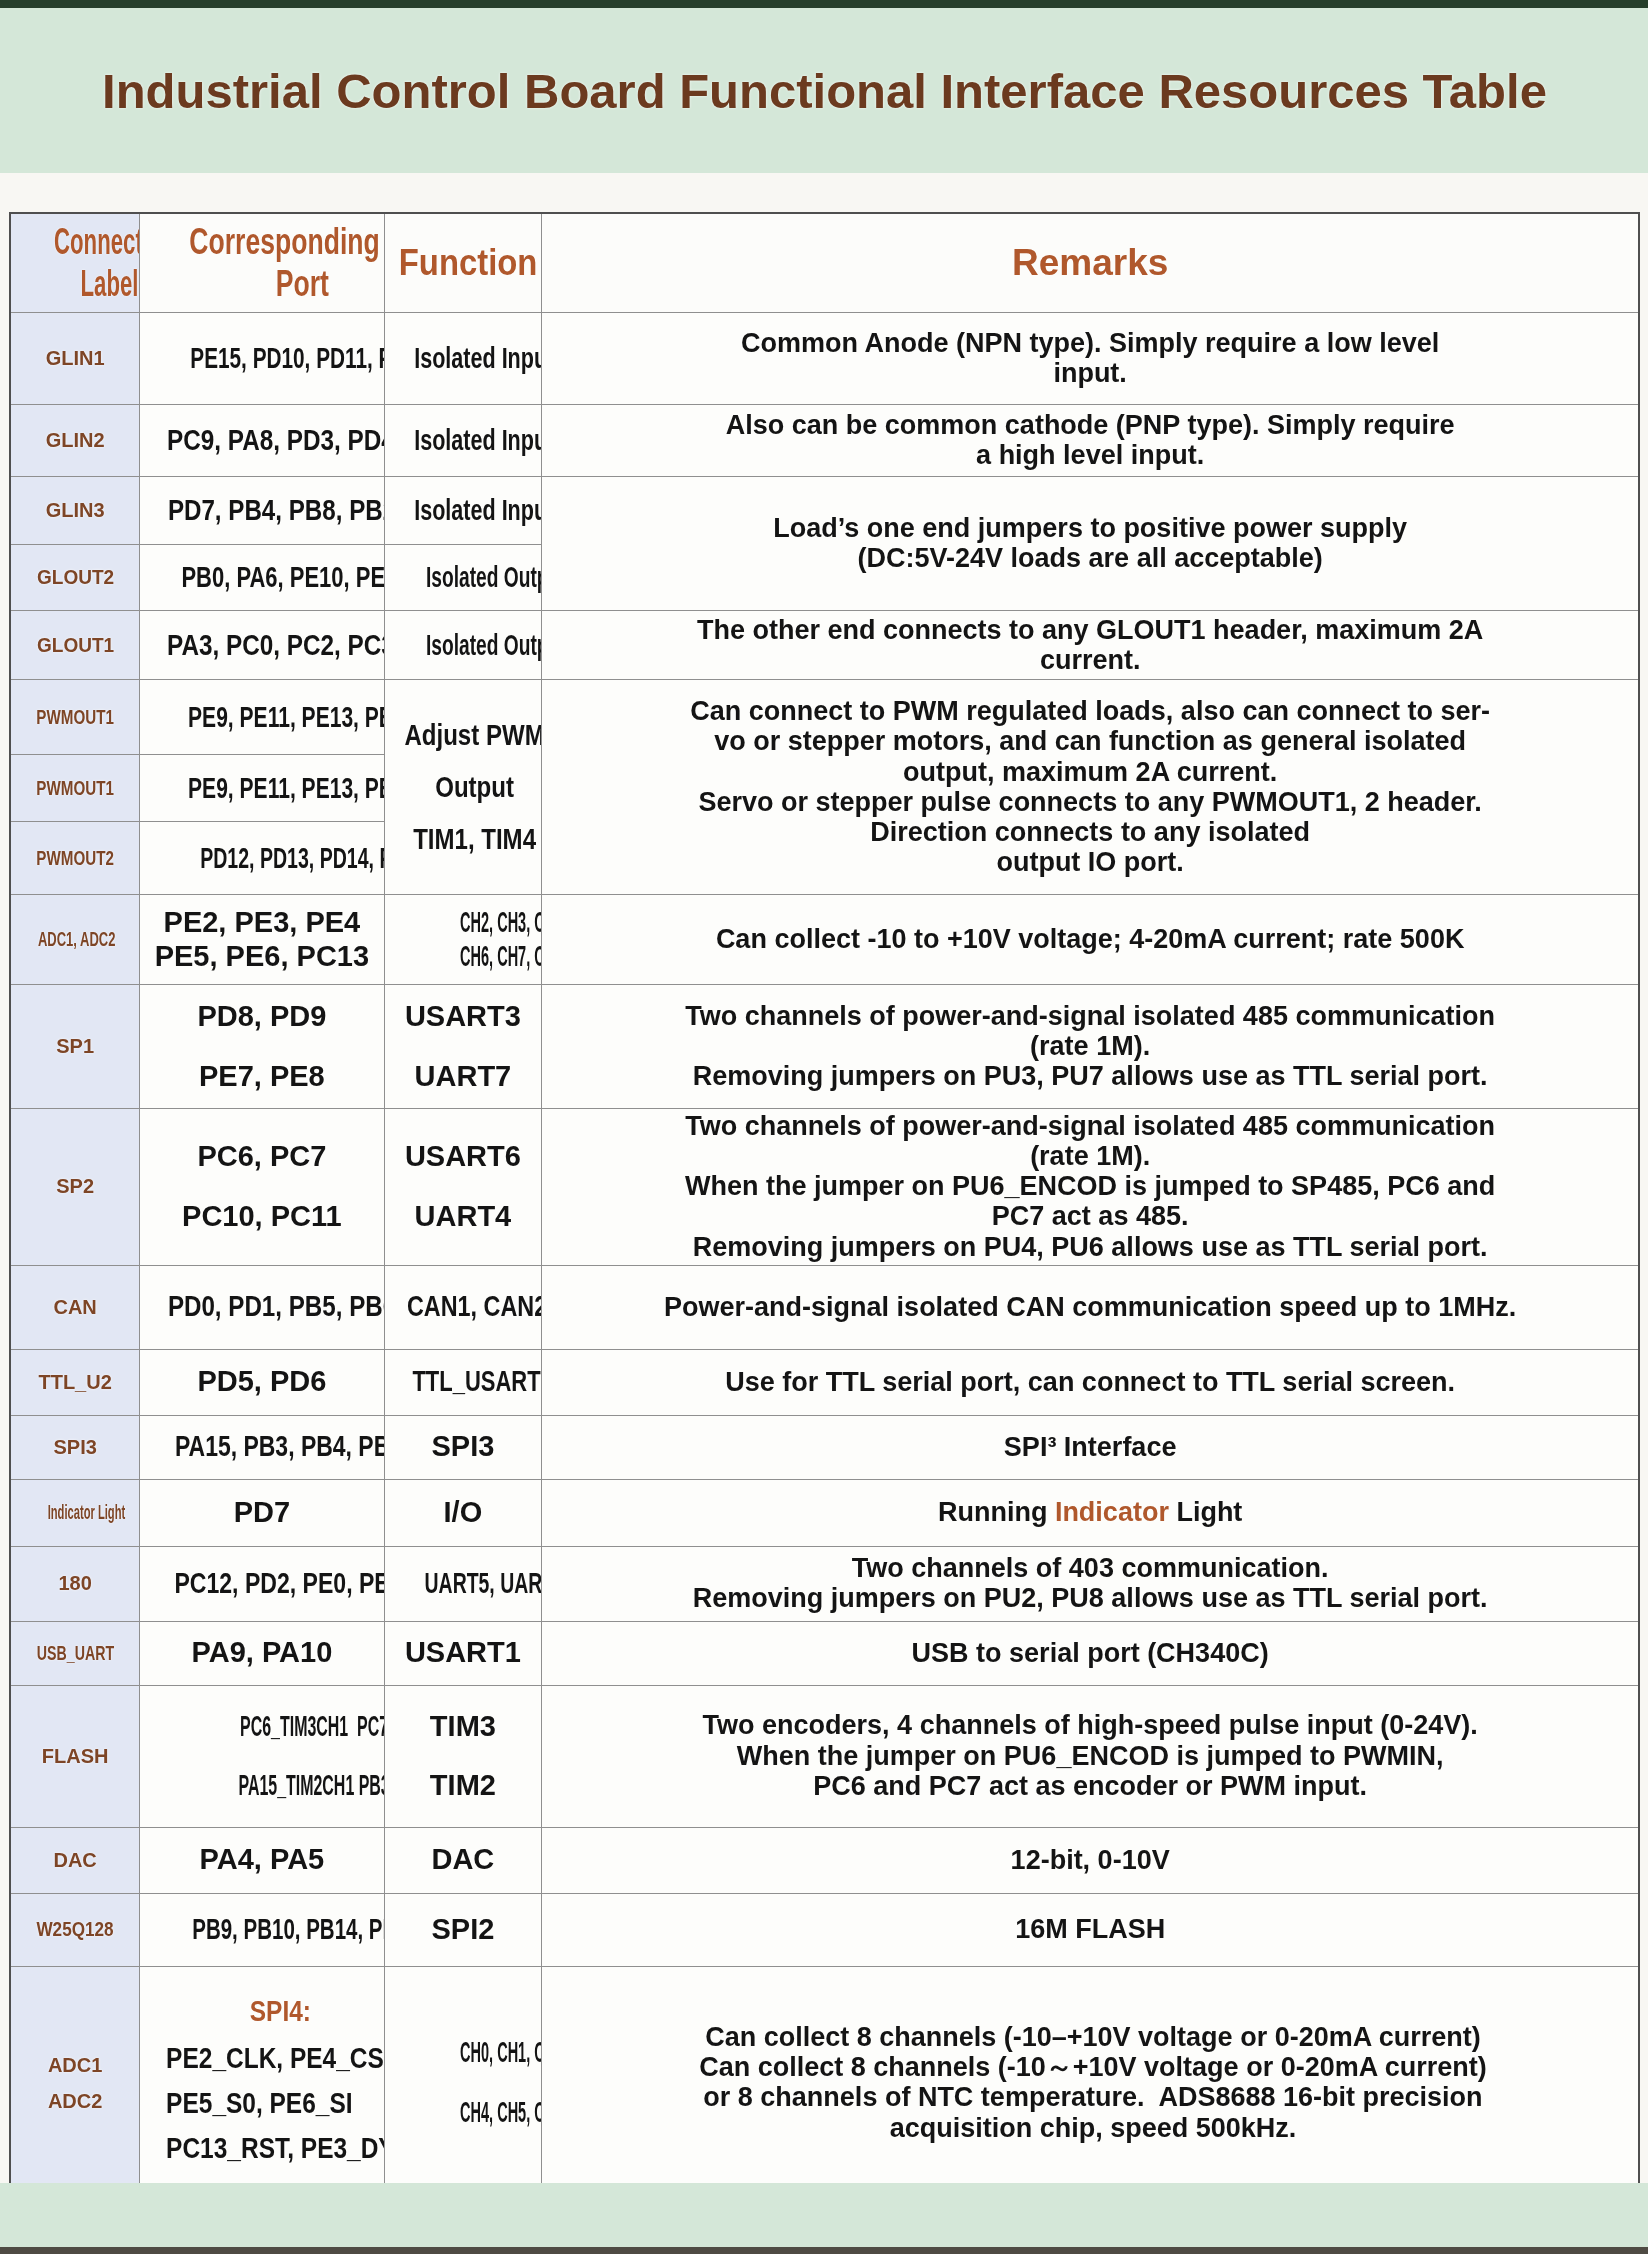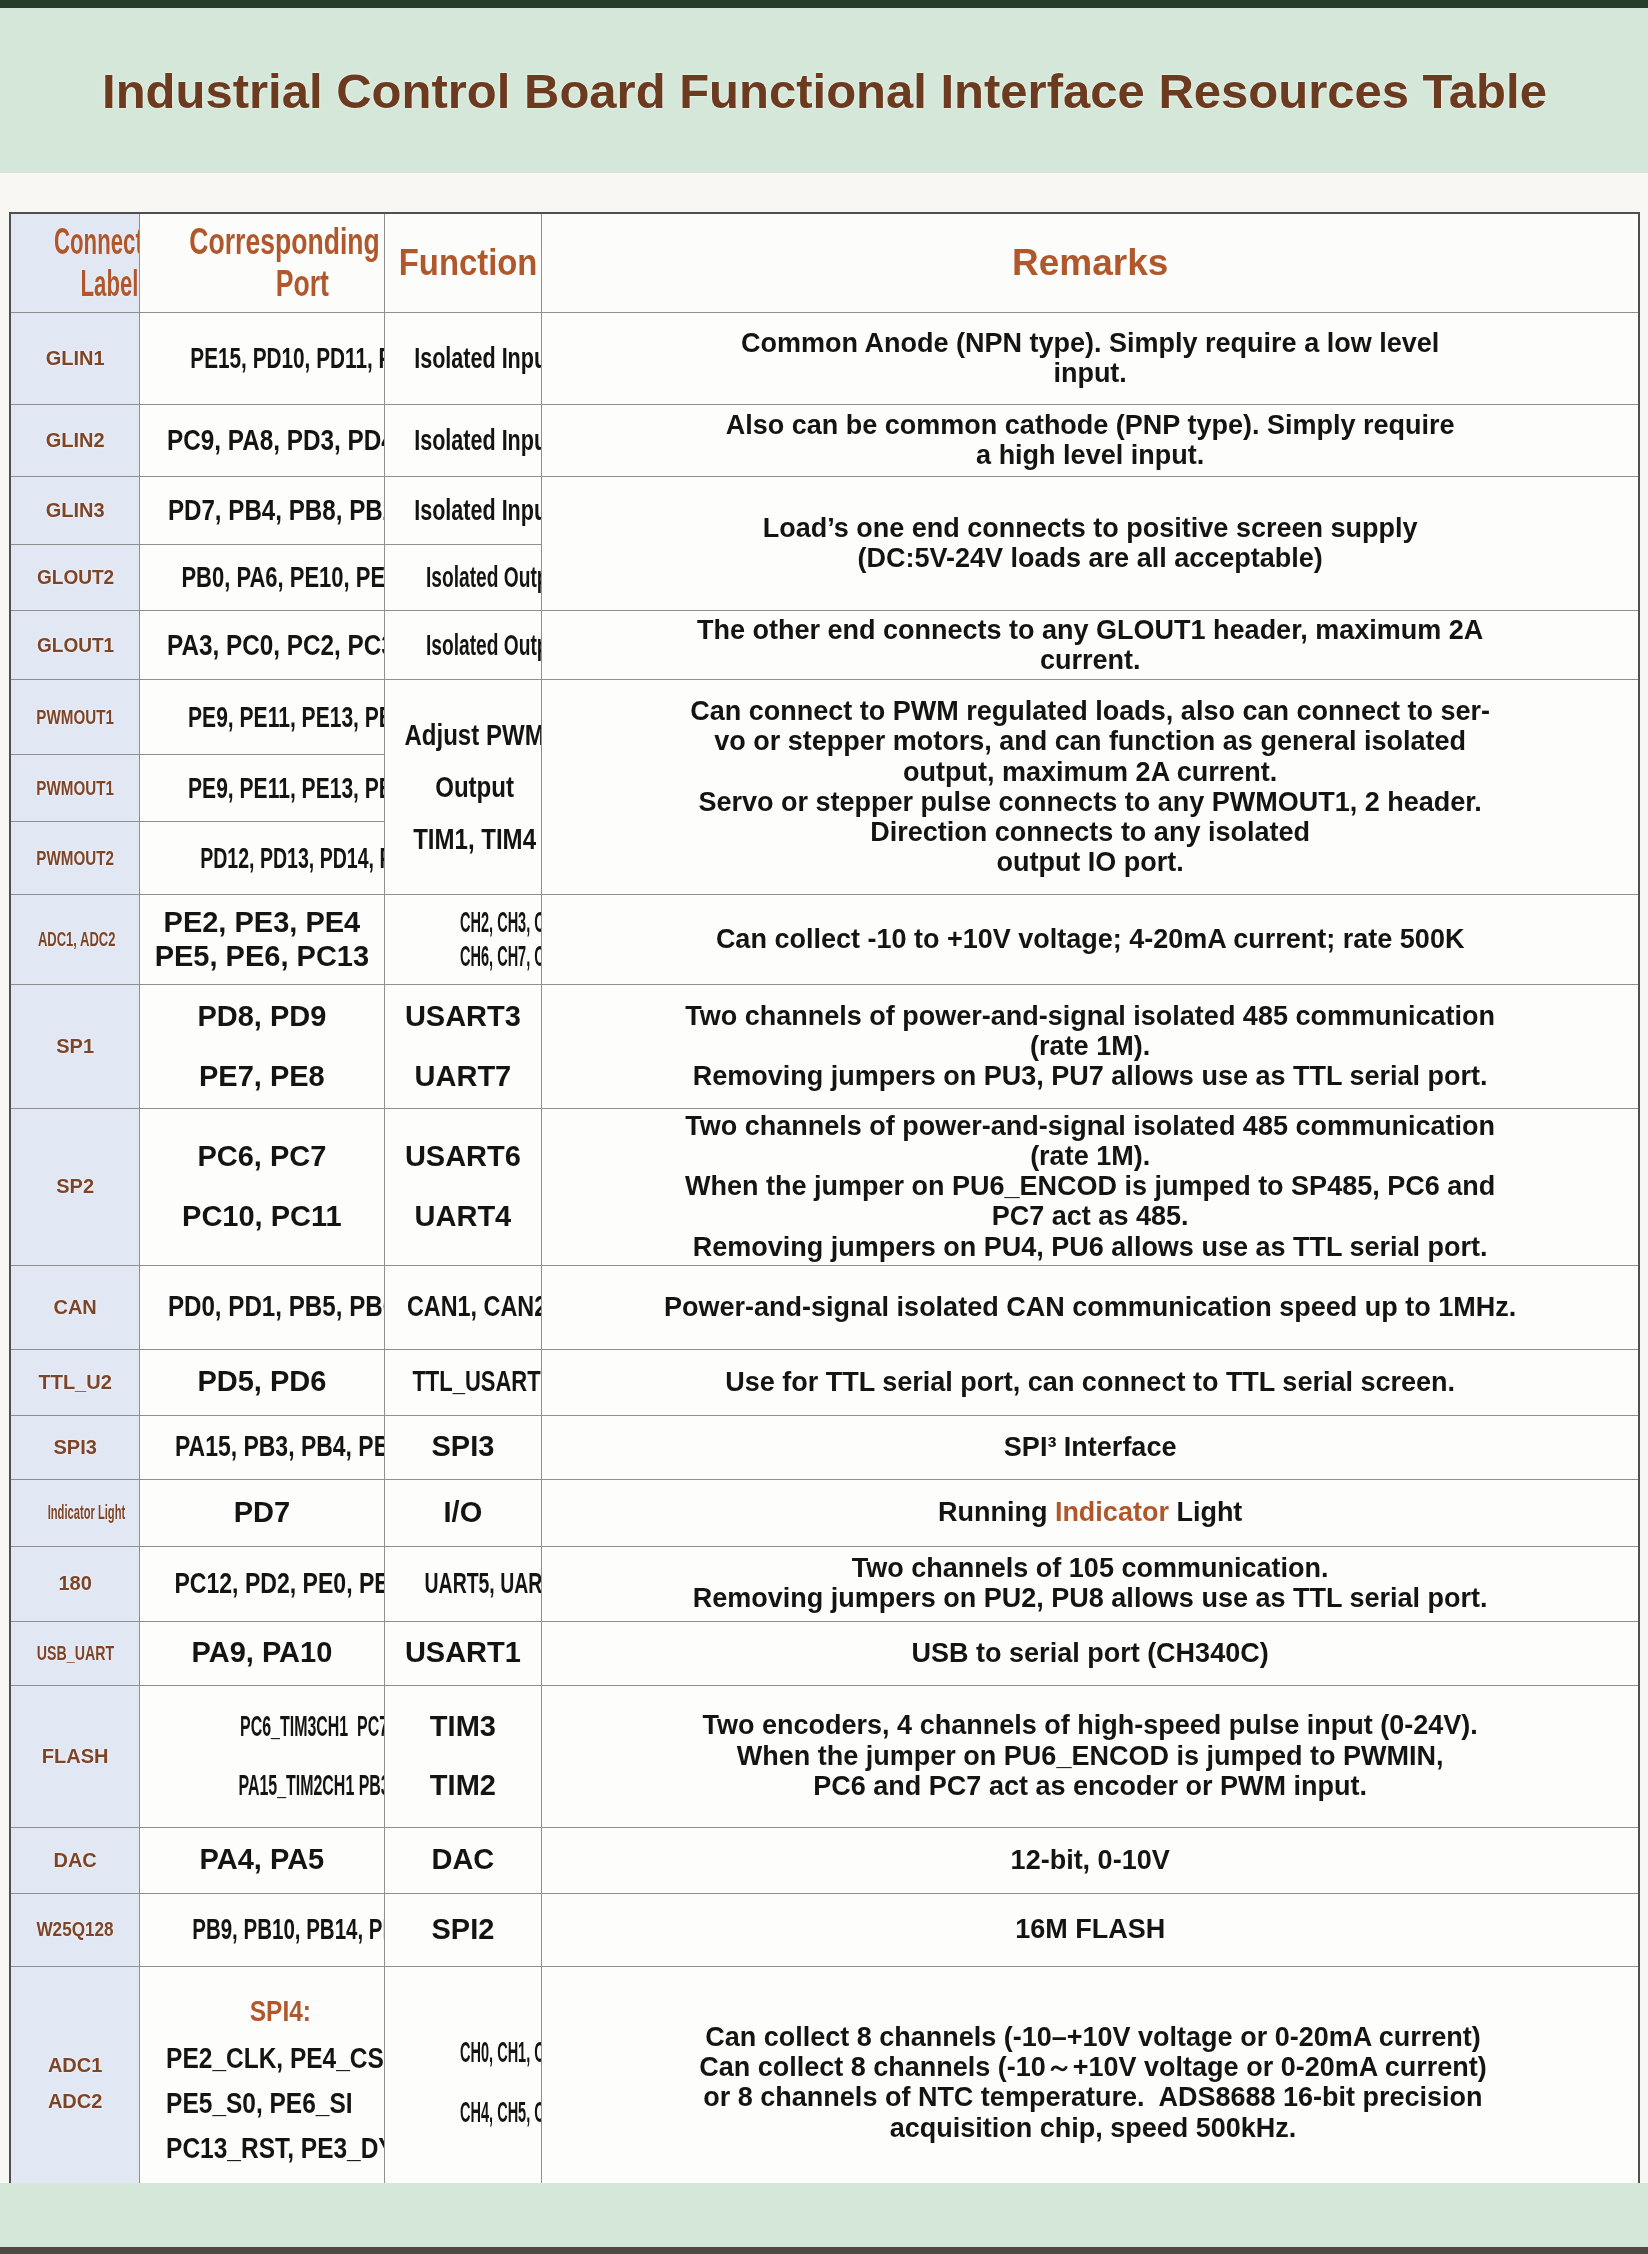--- a/index.html
+++ b/index.html
@@ -94,21 +94,21 @@
         <td class="label-cell"><span class="cn">GLIN2</span></td>
         <td class="io-cell"><span class="cn" style="transform-origin: 50% 50%; transform: scaleX(0.838);">PC9, PA8, PD3, PD4</span></td>
         <td class="func-cell"><span class="cn" style="transform-origin: 50% 50%; transform: scaleX(0.743);">Isolated Input</span></td>
         <td class="remark-cell"><span class="cn">Also can be common cathode (PNP type). Simply require
 a high level input.</span></td>
       </tr>
       <tr style="height: 68px;">
         <td class="label-cell"><span class="cn">GLIN3</span></td>
         <td class="io-cell"><span class="cn" style="transform-origin: 50% 50%; transform: scaleX(0.833);">PD7, PB4, PB8, PB2</span></td>
         <td class="func-cell"><span class="cn" style="transform-origin: 50% 50%; transform: scaleX(0.743);">Isolated Input</span></td>
-        <td class="remark-cell" rowspan="2"><span class="cn">Load’s one end connects to positive screen supply
+        <td class="remark-cell" rowspan="2"><span class="cn">Load’s one end jumpers to positive power supply
 (DC:5V-24V loads are all acceptable)</span></td>
       </tr>
       <tr style="height: 66px;">
         <td class="label-cell"><span class="cn" style="transform-origin: 50% 50%; transform: scaleX(0.952);">GLOUT2</span></td>
         <td class="io-cell"><span class="cn" style="transform-origin: 50% 50%; transform: scaleX(0.758);">PB0, PA6, PE10, PE12</span></td>
         <td class="func-cell"><span class="cn" style="transform-origin: 50% 50%; transform: scaleX(0.661);">Isolated Output</span></td>
       </tr>
       <tr style="height: 69px;">
         <td class="label-cell"><span class="cn" style="transform-origin: 50% 50%; transform: scaleX(0.952);">GLOUT1</span></td>
         <td class="io-cell"><span class="cn" style="transform-origin: 50% 50%; transform: scaleX(0.838);">PA3, PC0, PC2, PC3</span></td>
@@ -188,21 +188,21 @@
       <tr style="height: 67px;">
         <td class="label-cell"><span class="cn" style="transform-origin: 50% 50%; transform: scaleX(0.558);">Indicator Light</span></td>
         <td class="io-cell"><span class="cn">PD7</span></td>
         <td class="func-cell"><span class="cn">I/O</span></td>
         <td class="remark-cell"><span class="cn"><span>Running </span><span class="accent">Indicator</span><span> Light</span></span></td>
       </tr>
       <tr style="height: 75px;">
         <td class="label-cell"><span class="cn">180</span></td>
         <td class="io-cell"><span class="cn" style="transform-origin: 50% 50%; transform: scaleX(0.795);">PC12, PD2, PE0, PE1</span></td>
         <td class="func-cell"><span class="cn" style="transform-origin: 50% 50%; transform: scaleX(0.67);">UART5, UART8</span></td>
-        <td class="remark-cell"><span class="cn">Two channels of 105 communication.
+        <td class="remark-cell"><span class="cn">Two channels of 403 communication.
 Removing jumpers on PU2, PU8 allows use as TTL serial port.</span></td>
       </tr>
       <tr style="height: 64px;">
         <td class="label-cell"><span class="cn" style="transform-origin: 50% 50%; transform: scaleX(0.71);">USB_UART</span></td>
         <td class="io-cell"><span class="cn">PA9, PA10</span></td>
         <td class="func-cell"><span class="cn">USART1</span></td>
         <td class="remark-cell"><span class="cn">USB to serial port (CH340C)</span></td>
       </tr>
       <tr style="height: 142px;">
         <td class="label-cell"><span class="cn">FLASH</span></td>

